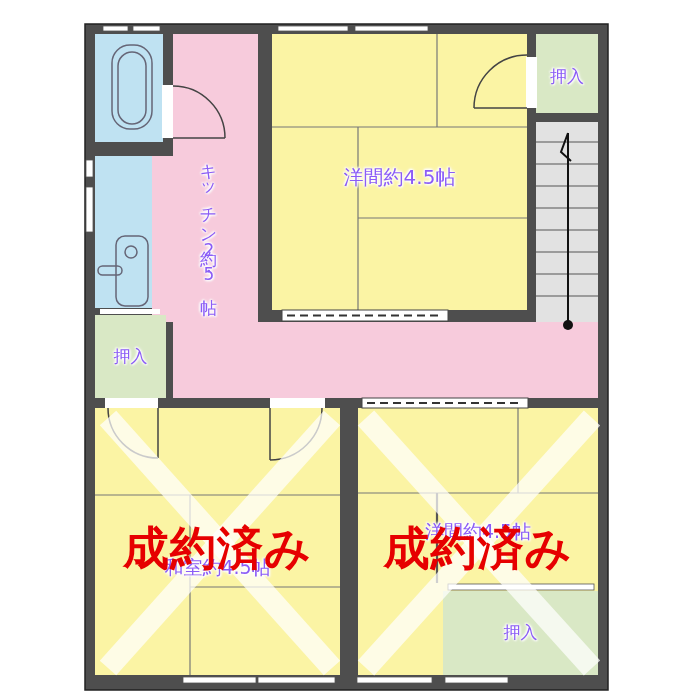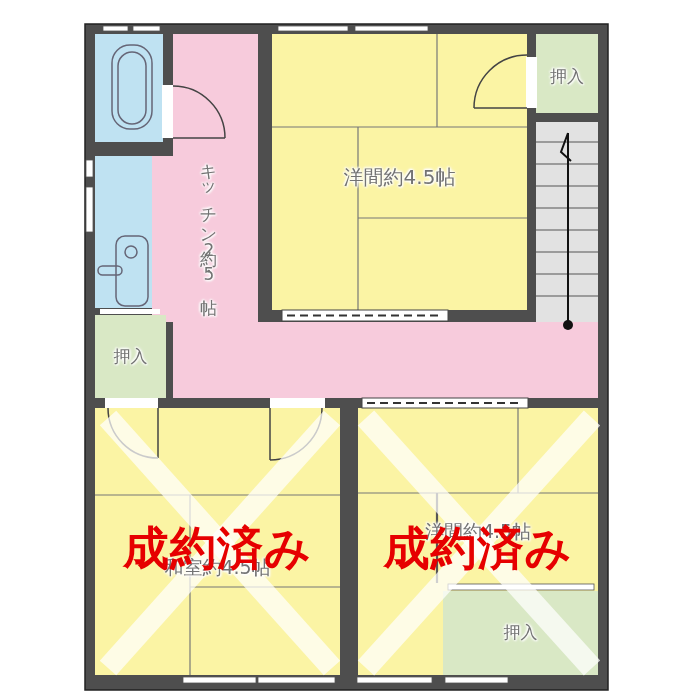--- a/index.html
+++ b/index.html
@@ -1,19 +1,19 @@
 <!DOCTYPE html>
 <html><head>
 <meta charset="utf-8">
 <style>
   html,body{margin:0;padding:0;background:#fff;}
   #plan{position:relative;width:700px;height:700px;background:#fff;overflow:hidden;
         font-family:"DejaVu Sans",sans-serif;}
   #plan svg{position:absolute;left:0;top:0;}
-  .lbl{position:absolute;color:#737373;
+  .lbl{position:absolute;color:#8b5cf6;
        text-shadow:0 0 3px #fff,0 0 3px #fff,0 0 4px #fff,1px 1px 2px #fff,-1px -1px 2px #fff;
        white-space:nowrap;}
   .room-lbl{font-size:20px;text-align:center;}
   .closet-lbl{font-size:17px;text-align:center;}
   .hidden-lbl{font-size:19px;text-align:center;}
   .kitchen-lbl{writing-mode:vertical-rl;text-orientation:upright;font-size:17px;
                letter-spacing:2px;line-height:24px;}
   .sold-lbl{font-size:46px;font-weight:bold;color:#e60000;text-align:center;
             text-shadow:none;letter-spacing:1px;}
 </style>

